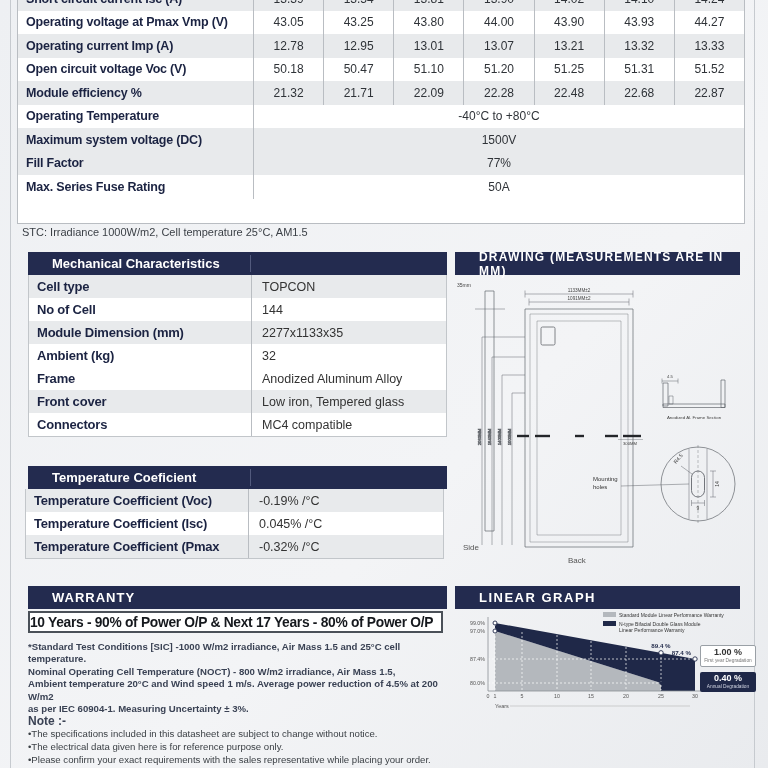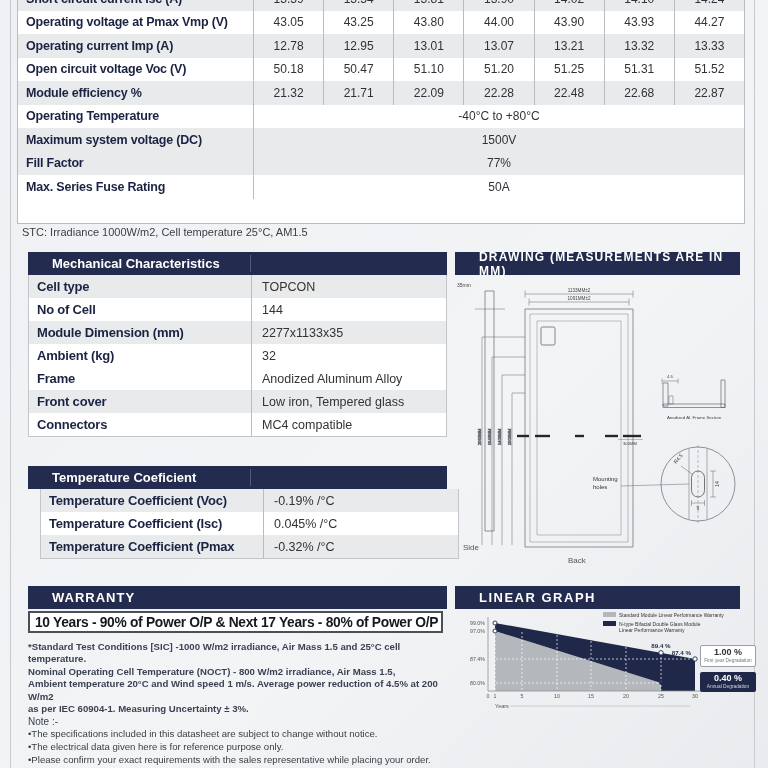--- a/index.html
+++ b/index.html
@@ -34,28 +34,28 @@
   
   .kv-table{position:absolute;width:419px;background:#fff;border:1px solid #c2c6ca;border-top:none;box-sizing:border-box;}
   .kv-row{display:grid;grid-template-columns:222px 1fr;height:23px;background:#fff;}
   .kv-row.g{background:#e8eaec;}
   .kv-row>*{display:flex;align-items:center;}
   .kv-label{padding-left:8px;font-weight:bold;font-size:13px;color:#1b2342;letter-spacing:-0.2px;}
   .kv-value{padding-left:10px;font-size:12.5px;color:#333;border-left:1px solid #b9bdc2;}
 
   
   .warranty-box{position:absolute;left:28px;top:611px;width:415px;height:22px;border:2px solid #4a5058;
-                background:#fff;display:flex;align-items:center;padding-left:5px;box-sizing:border-box;
+                background:#fff;display:flex;align-items:center;box-sizing:border-box;
                 font-weight:bold;font-size:13.8px;color:#15181d;letter-spacing:-0.3px;white-space:nowrap;}
 
   
   .notes{position:absolute;left:28px;top:641px;width:432px;}
   .note-line{font-size:9.6px;color:#3c4146;line-height:12.8px;}
   .note-line.nb{font-weight:bold;color:#3a4254;line-height:12.4px;}
-  .note-label{font-size:10px;font-weight:normal;color:#3a4254;line-height:13px;}
+  .note-label{font-size:12px;font-weight:bold;color:#3a4254;line-height:13px;}
 
   
   .draw-svg{position:absolute;left:455px;top:277px;width:285px;height:300px;}
   .draw-svg *{vector-effect:non-scaling-stroke;}
 
   
   .graph-box{position:absolute;left:455px;top:609px;width:300px;height:110px;}
   .graph-svg{position:absolute;left:0;top:0;width:300px;height:105px;}
   .badge{position:absolute;width:56px;text-align:center;border-radius:2px;box-sizing:border-box;}
   .badge .bval{font-size:9px;font-weight:bold;line-height:12px;}
@@ -175,21 +175,21 @@
     <div class="kv-row">
       <div class="kv-label">Connectors</div>
       <div class="kv-value">MC4 compatible</div>
     </div>
   </div>
 
 <div class="sec-header" style="left:28px;top:466px;width:419px;">
   <span>Temperature Coeficient</span>
   <span class="hdr-div"></span>
 </div>
-<div class="kv-table" style="left:40px;top:489px;">
+<div class="kv-table" style="left:25px;top:489px;">
     <div class="kv-row g">
       <div class="kv-label">Temperature Coefficient (Voc)</div>
       <div class="kv-value">-0.19% /°C</div>
     </div>
     <div class="kv-row">
       <div class="kv-label">Temperature Coefficient (Isc)</div>
       <div class="kv-value">0.045% /°C</div>
     </div>
     <div class="kv-row g">
       <div class="kv-label">Temperature Coefficient (Pmax</div>

